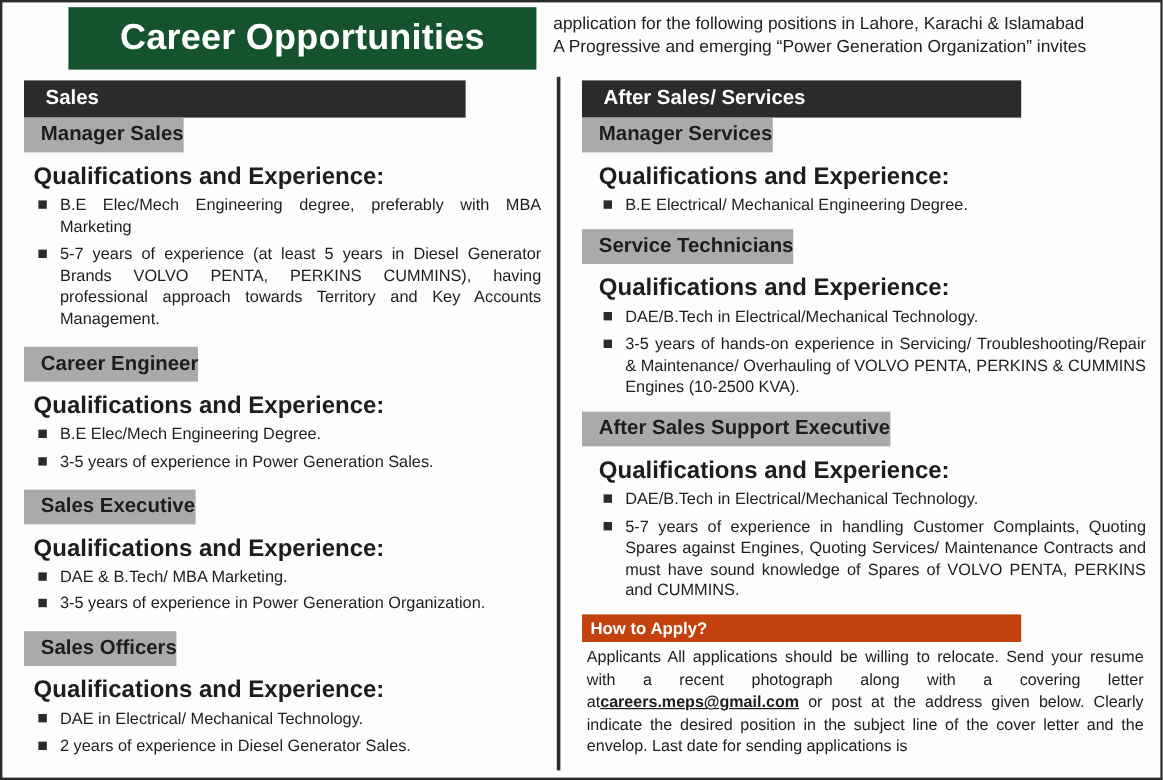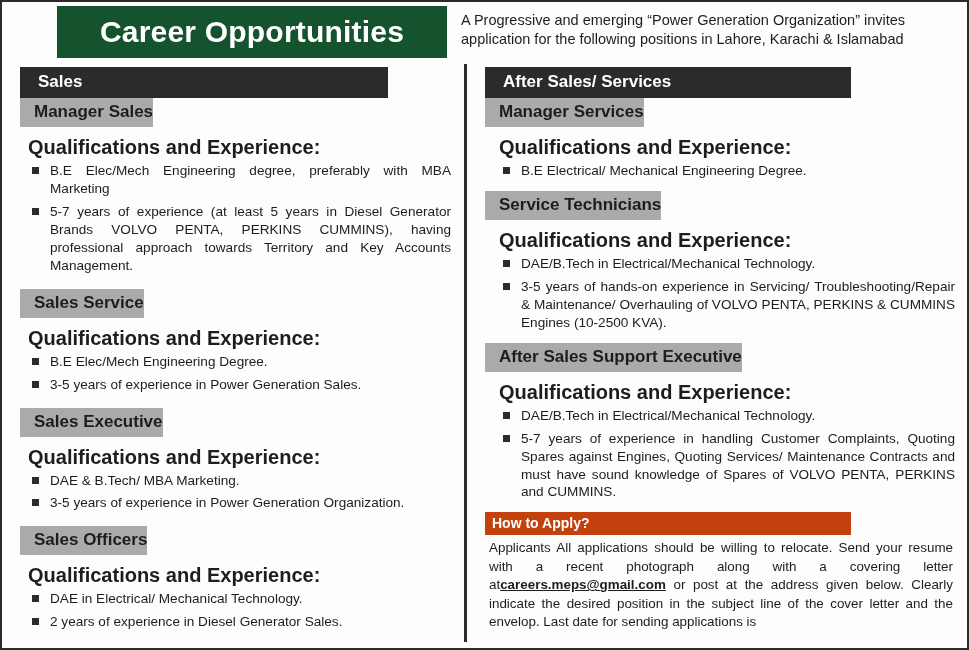--- a/index.html
+++ b/index.html
@@ -180,42 +180,42 @@
 </head>
 <body>
 
 <div id="ad">
 
   <div class="header">
     <div class="title-bar">
       <span>Career Opportunities</span>
     </div>
     <div class="header-note">
+      <p>application for the following positions in Lahore, Karachi &amp; Islamabad</p>
       <p>A Progressive and emerging “Power Generation Organization” invites</p>
-      <p>application for the following positions in Lahore, Karachi &amp; Islamabad</p>
     </div>
   </div>
 
   <div class="columns">
 
     <div class="col-left">
 
       <div class="bar-black w-sales-sec">Sales</div>
 
       <div class="job-block">
         <div class="bar-gray job-title">Manager Sales</div>
         <div class="quals">Qualifications and Experience:</div>
         <ul class="bullets">
           <li>B.E Elec/Mech Engineering degree, preferably with MBA Marketing</li>
           <li class="last">5-7 years of experience (at least 5 years in Diesel Generator Brands VOLVO PENTA, PERKINS CUMMINS), having professional approach towards Territory and Key Accounts Management.</li>
         </ul>
       </div>
 
       <div class="job-block">
-        <div class="bar-gray job-title">Sales Service</div>
+        <div class="bar-gray job-title">Career Engineer</div>
         <div class="quals">Qualifications and Experience:</div>
         <ul class="bullets">
           <li>B.E Elec/Mech Engineering Degree.</li>
           <li class="last">3-5 years of experience in Power Generation Sales.</li>
         </ul>
       </div>
 
       <div class="job-block">
         <div class="bar-gray job-title">Sales Executive</div>
         <div class="quals">Qualifications and Experience:</div>

